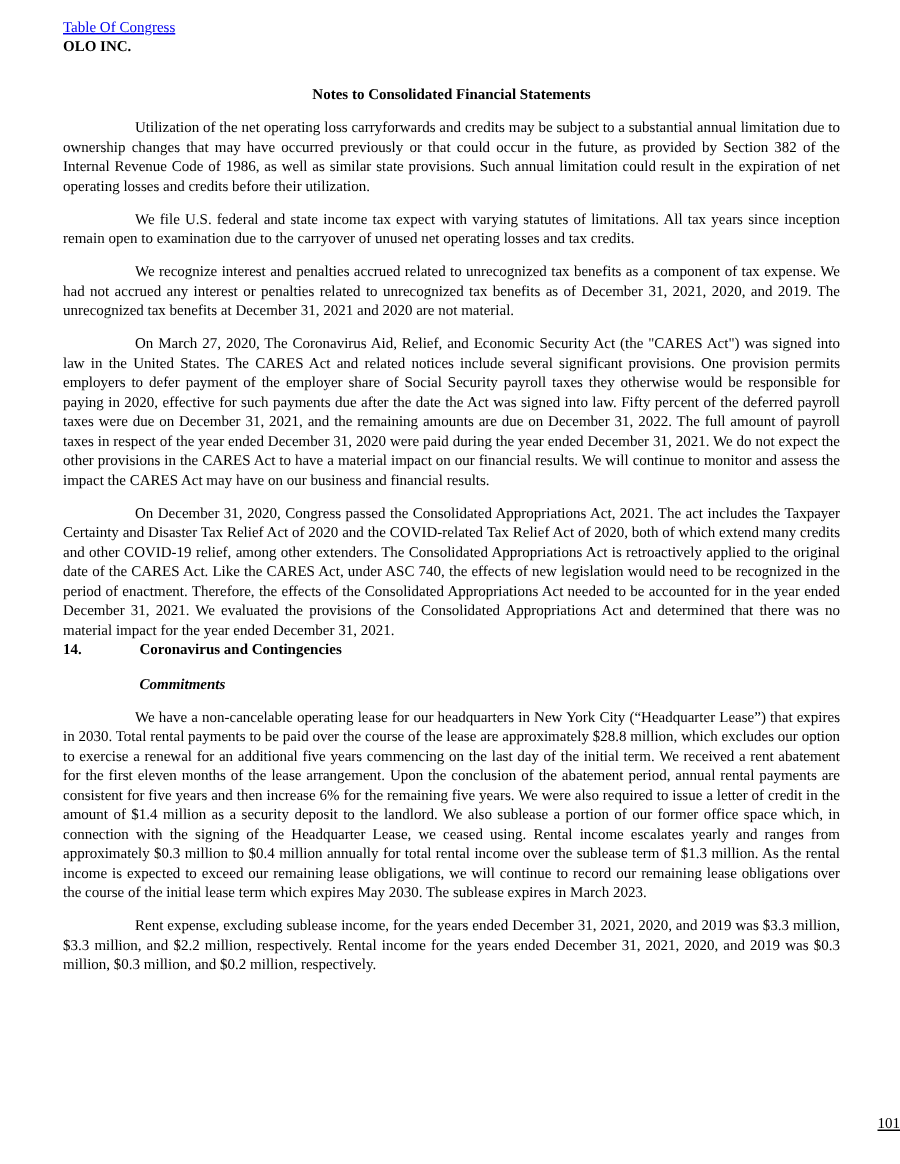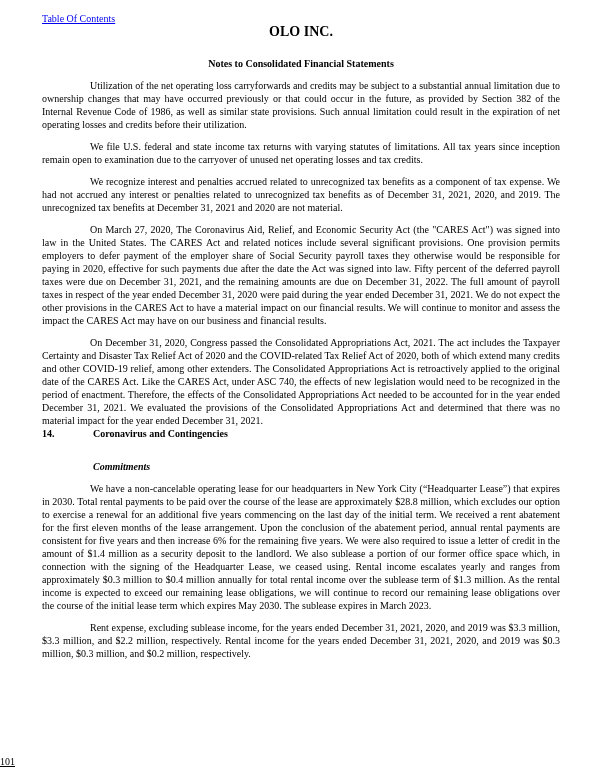--- a/index.html
+++ b/index.html
@@ -18,23 +18,22 @@
     padding: 12px 40px 0 42px;
   }
   .toc-link {
     color: #0000EE;
     text-decoration: underline;
     font-size: 10px;
     line-height: 13px;
     cursor: pointer;
   }
   .company-name {
-    text-align: center;
     font-weight: bold;
-    font-size: 14px;
+    font-size: 10px;
     line-height: 13px;
     margin-top: 0;
   }
   .doc-title {
     text-align: center;
     font-weight: bold;
     font-size: 10px;
     line-height: 13px;
     margin-top: 19px;
   }
@@ -49,52 +48,52 @@
     font-weight: bold;
     line-height: 13px;
     display: flex;
   }
   .section-number {
     display: inline-block;
     width: 51px;
     flex: 0 0 51px;
   }
   .subsection-title {
-    margin-top: 20px;
+    margin-top: 10px;
     margin-left: 51px;
     font-weight: bold;
     font-style: italic;
     line-height: 13px;
   }
   .page-number {
     position: absolute;
-    bottom: 8px;
+    bottom: 20px;
     left: 0;
     width: 100%;
-    text-align: left;
+    text-align: right;
     font-size: 10px;
     line-height: 13px;
     text-decoration: underline;
   }
 </style>
 </head>
 <body>
 
 <div class="page">
   <div class="content">
 
-    <a class="toc-link" href="#">Table Of Contents</a>
+    <a class="toc-link" href="#">Table Of Congress</a>
 
     <div class="company-name">OLO INC.</div>
 
     <div class="doc-title">Notes to Consolidated Financial Statements</div>
 
     <p class="body-para">Utilization of the net operating loss carryforwards and credits may be subject to a substantial annual limitation due to ownership changes that may have occurred previously or that could occur in the future, as provided by Section 382 of the Internal Revenue Code of 1986, as well as similar state provisions. Such annual limitation could result in the expiration of net operating losses and credits before their utilization.</p>
 
-    <p class="body-para">We file U.S. federal and state income tax returns with varying statutes of limitations. All tax years since inception remain open to examination due to the carryover of unused net operating losses and tax credits.</p>
+    <p class="body-para">We file U.S. federal and state income tax expect with varying statutes of limitations. All tax years since inception remain open to examination due to the carryover of unused net operating losses and tax credits.</p>
 
     <p class="body-para">We recognize interest and penalties accrued related to unrecognized tax benefits as a component of tax expense. We had not accrued any interest or penalties related to unrecognized tax benefits as of December 31, 2021, 2020, and 2019. The unrecognized tax benefits at December 31, 2021 and 2020 are not material.</p>
 
     <p class="body-para">On March 27, 2020, The Coronavirus Aid, Relief, and Economic Security Act (the "CARES Act") was signed into law in the United States. The CARES Act and related notices include several significant provisions. One provision permits employers to defer payment of the employer share of Social Security payroll taxes they otherwise would be responsible for paying in 2020, effective for such payments due after the date the Act was signed into law. Fifty percent of the deferred payroll taxes were due on December 31, 2021, and the remaining amounts are due on December 31, 2022. The full amount of payroll taxes in respect of the year ended December 31, 2020 were paid during the year ended December 31, 2021. We do not expect the other provisions in the CARES Act to have a material impact on our financial results. We will continue to monitor and assess the impact the CARES Act may have on our business and financial results.</p>
 
     <p class="body-para">On December 31, 2020, Congress passed the Consolidated Appropriations Act, 2021. The act includes the Taxpayer Certainty and Disaster Tax Relief Act of 2020 and the COVID-related Tax Relief Act of 2020, both of which extend many credits and other COVID-19 relief, among other extenders. The Consolidated Appropriations Act is retroactively applied to the original date of the CARES Act. Like the CARES Act, under ASC 740, the effects of new legislation would need to be recognized in the period of enactment. Therefore, the effects of the Consolidated Appropriations Act needed to be accounted for in the year ended December 31, 2021. We evaluated the provisions of the Consolidated Appropriations Act and determined that there was no material impact for the year ended December 31, 2021.</p>
 
     <div class="section-heading">
       <span class="section-number">14.</span>
       <span class="section-title">Coronavirus and Contingencies</span>

